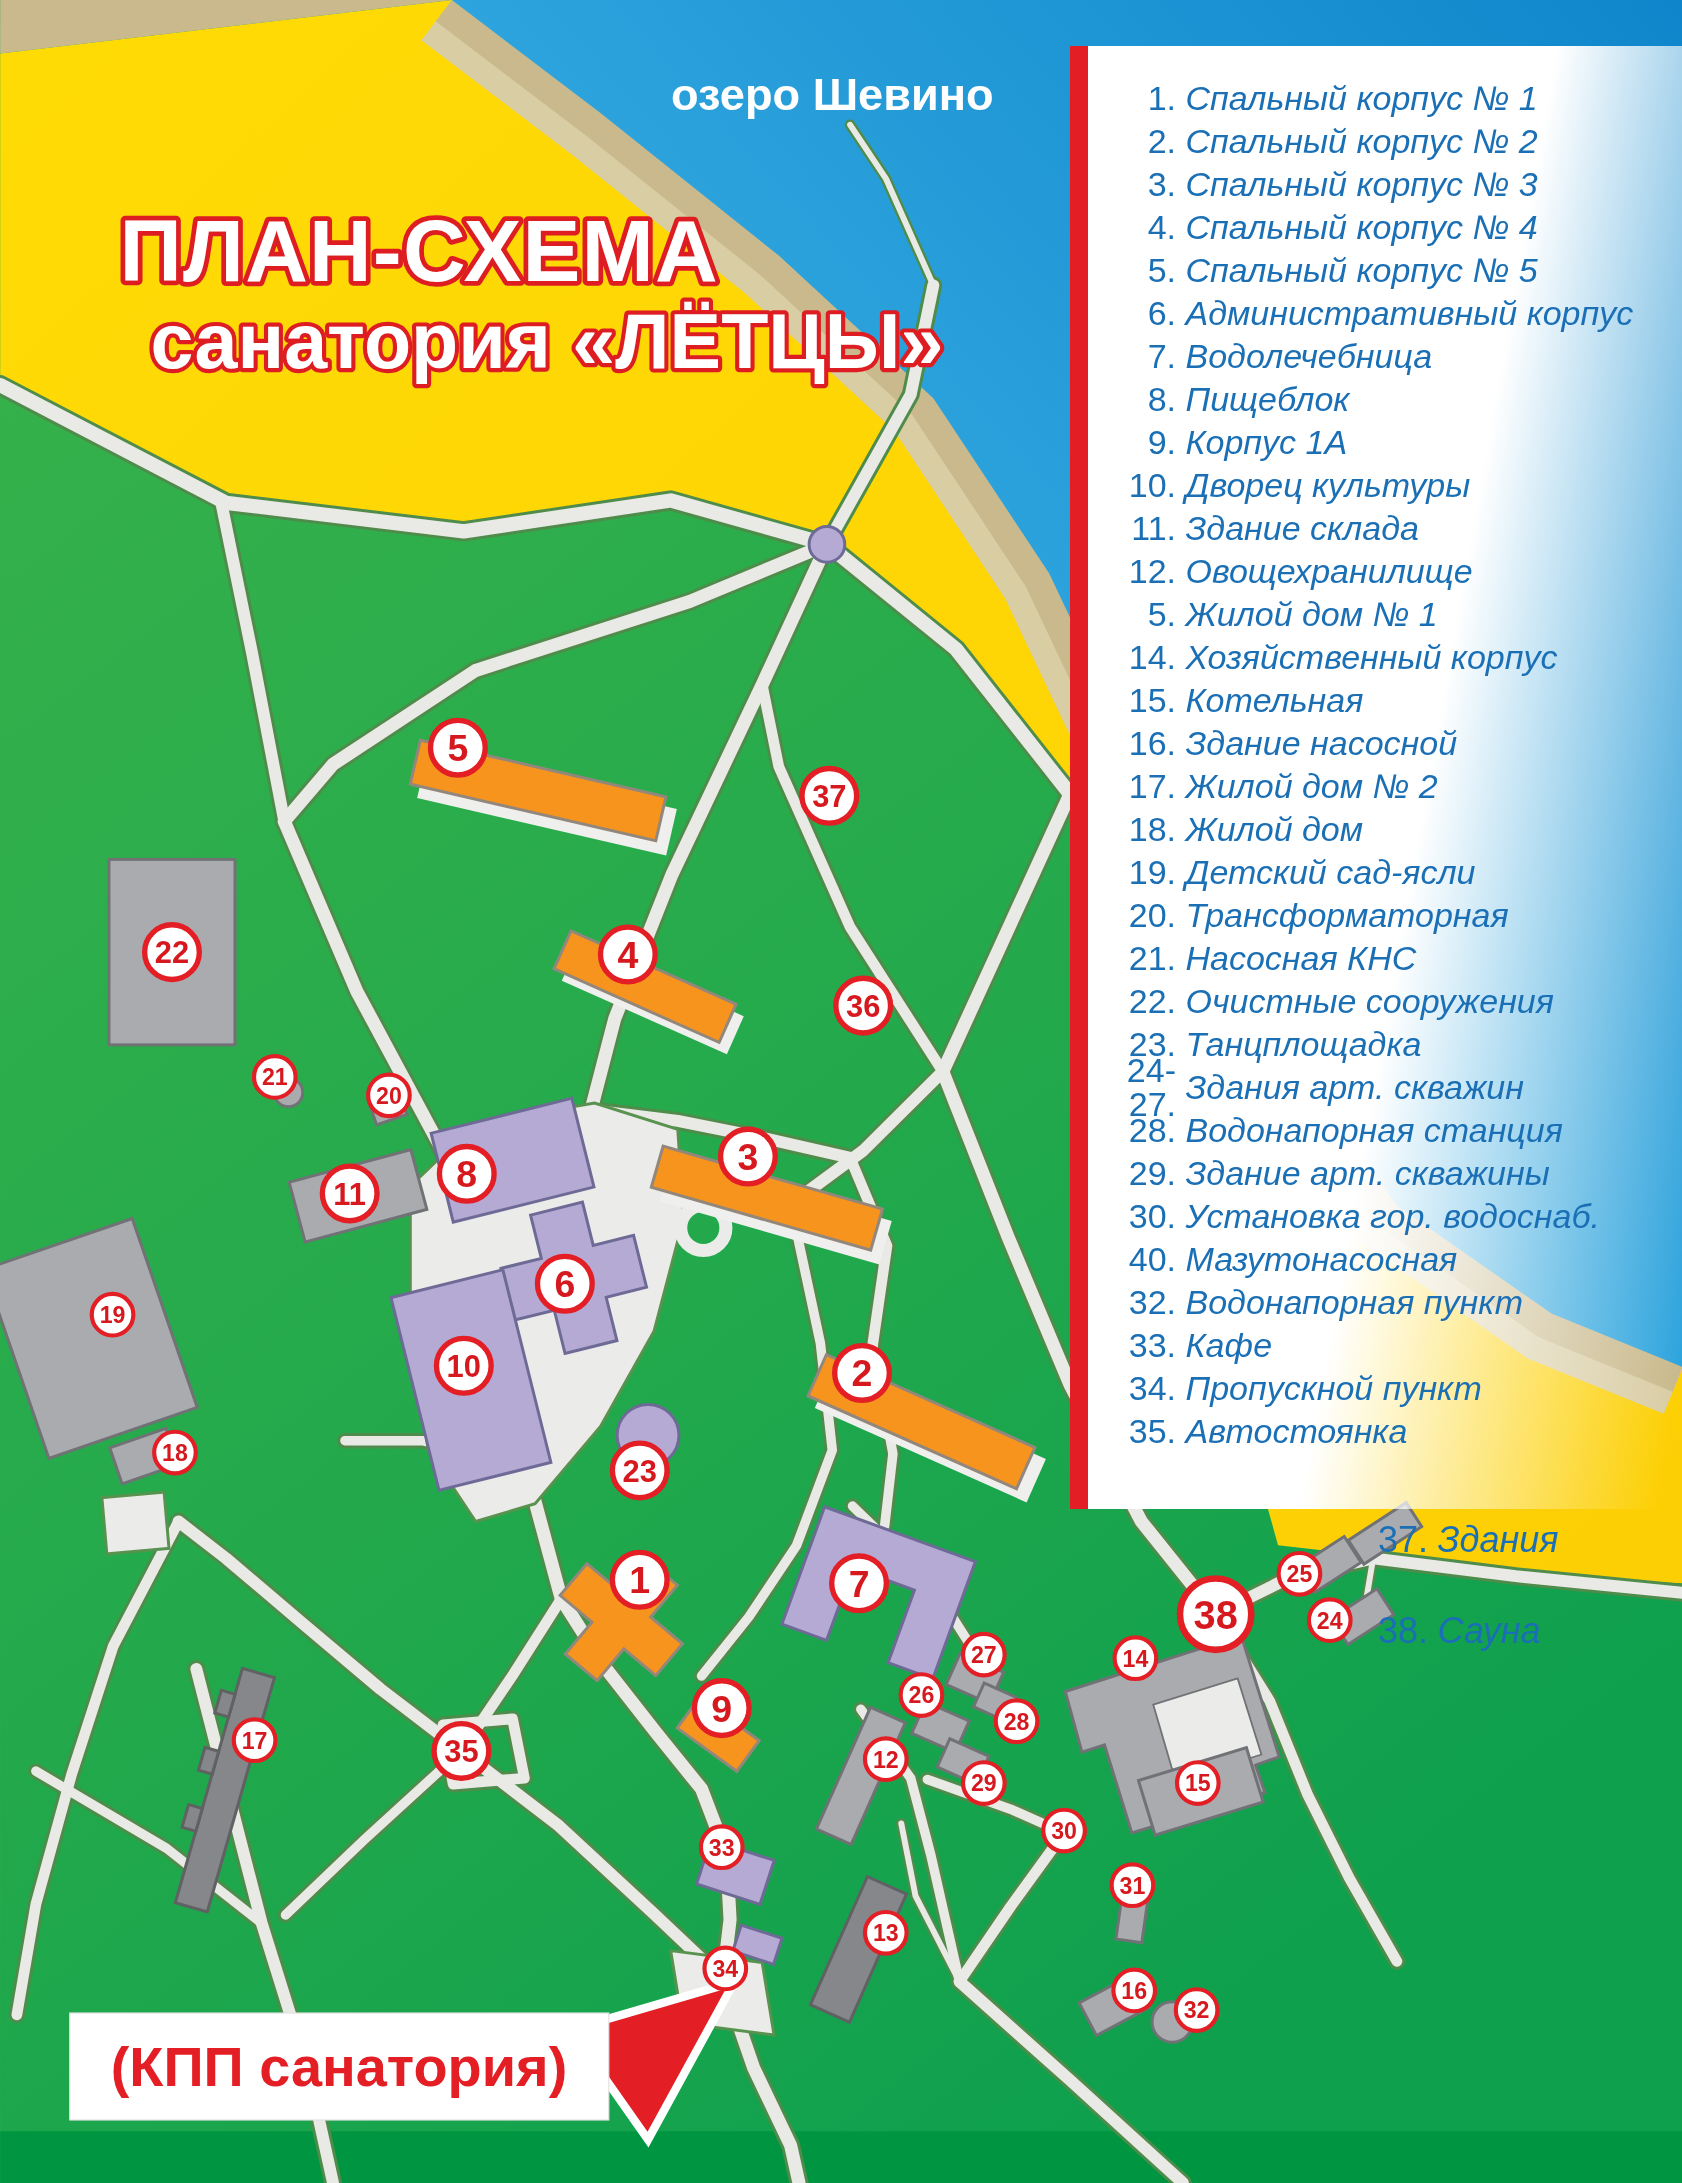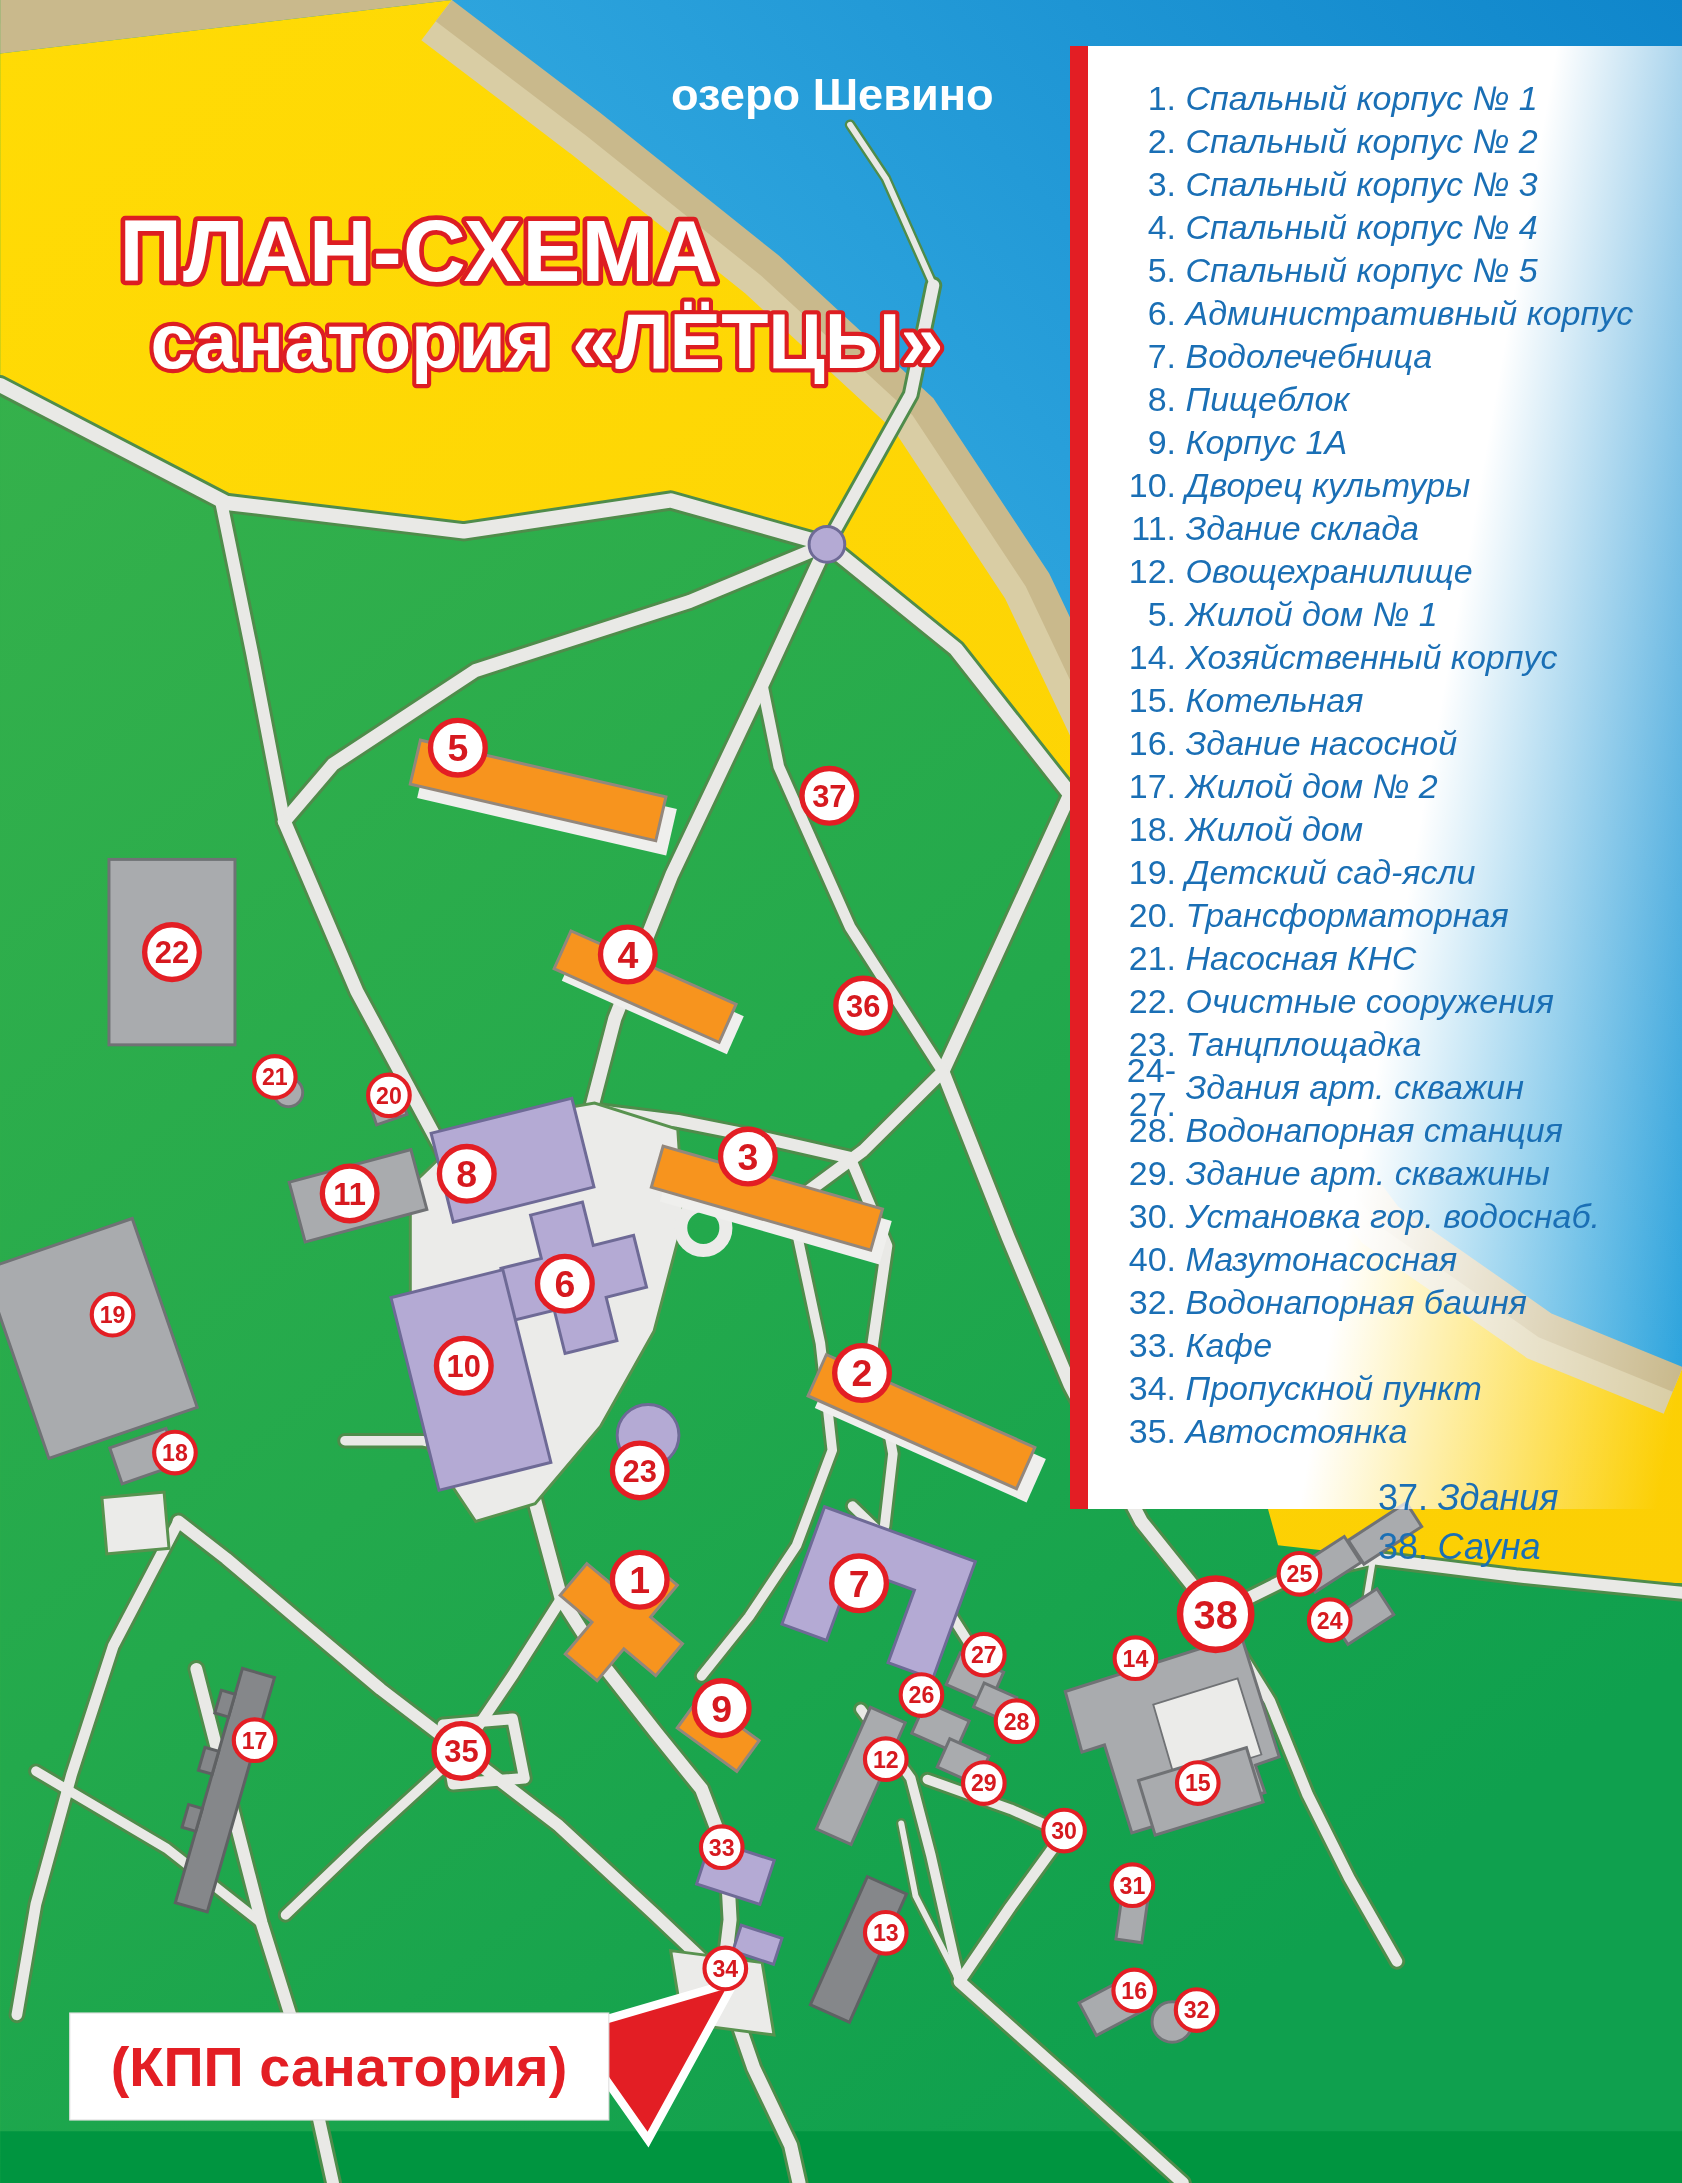--- a/index.html
+++ b/index.html
@@ -8,21 +8,21 @@
   .stage svg{position:absolute;left:0;top:0;}
   
   .legend-stripe{position:absolute;left:1070px;top:46px;width:18px;height:1463px;background:#e31e24;}
   .legend-panel{position:absolute;left:1088px;top:46px;width:595px;height:1463px;box-sizing:border-box;
       padding:30px 0 0 0;
       background:linear-gradient(100deg,#ffffff 0%,#ffffff 55%,rgba(255,255,255,0) 97%);}
   .lrow{display:flex;align-items:center;height:43px;font-size:34px;color:#1a6fb5;line-height:1;}
   .lnum{width:88px;flex:none;text-align:right;}
   .llab{margin-left:9.5px;white-space:nowrap;font-style:italic;}
   .legend-extra{position:absolute;left:1361px;top:1473px;}
-  .legend-extra .lrow{height:49px;font-size:36px;}
+  .legend-extra .lrow{height:49px;font-size:36px;margin-top:42px;}
   .legend-extra .lnum{width:67px;}
   
   .lake-label{font-size:76px;font-weight:bold;fill:#ffffff;}
   .title-line{font-weight:bold;fill:#ffffff;stroke:#dd1d22;paint-order:stroke fill;
               stroke-linejoin:round;}
   .t1{font-size:146px;stroke-width:16px;letter-spacing:2px;}
   .t2{font-size:130px;stroke-width:14px;}
   .kpp-text{font-size:94px;font-weight:bold;fill:#e31e24;}
   
   .road-edge use{stroke:#4f8c4b;fill:none;stroke-linecap:round;stroke-linejoin:round;}
@@ -570,21 +570,21 @@
         <div class="lrow">
           <span class="lnum">30.</span>
           <span class="llab">Установка гор. водоснаб.</span>
         </div>
         <div class="lrow">
           <span class="lnum">40.</span>
           <span class="llab">Мазутонасосная</span>
         </div>
         <div class="lrow">
           <span class="lnum">32.</span>
-          <span class="llab">Водонапорная башня</span>
+          <span class="llab">Водонапорная пункт</span>
         </div>
         <div class="lrow">
           <span class="lnum">33.</span>
           <span class="llab">Кафе</span>
         </div>
         <div class="lrow">
           <span class="lnum">34.</span>
           <span class="llab">Пропускной пункт</span>
         </div>
         <div class="lrow">

